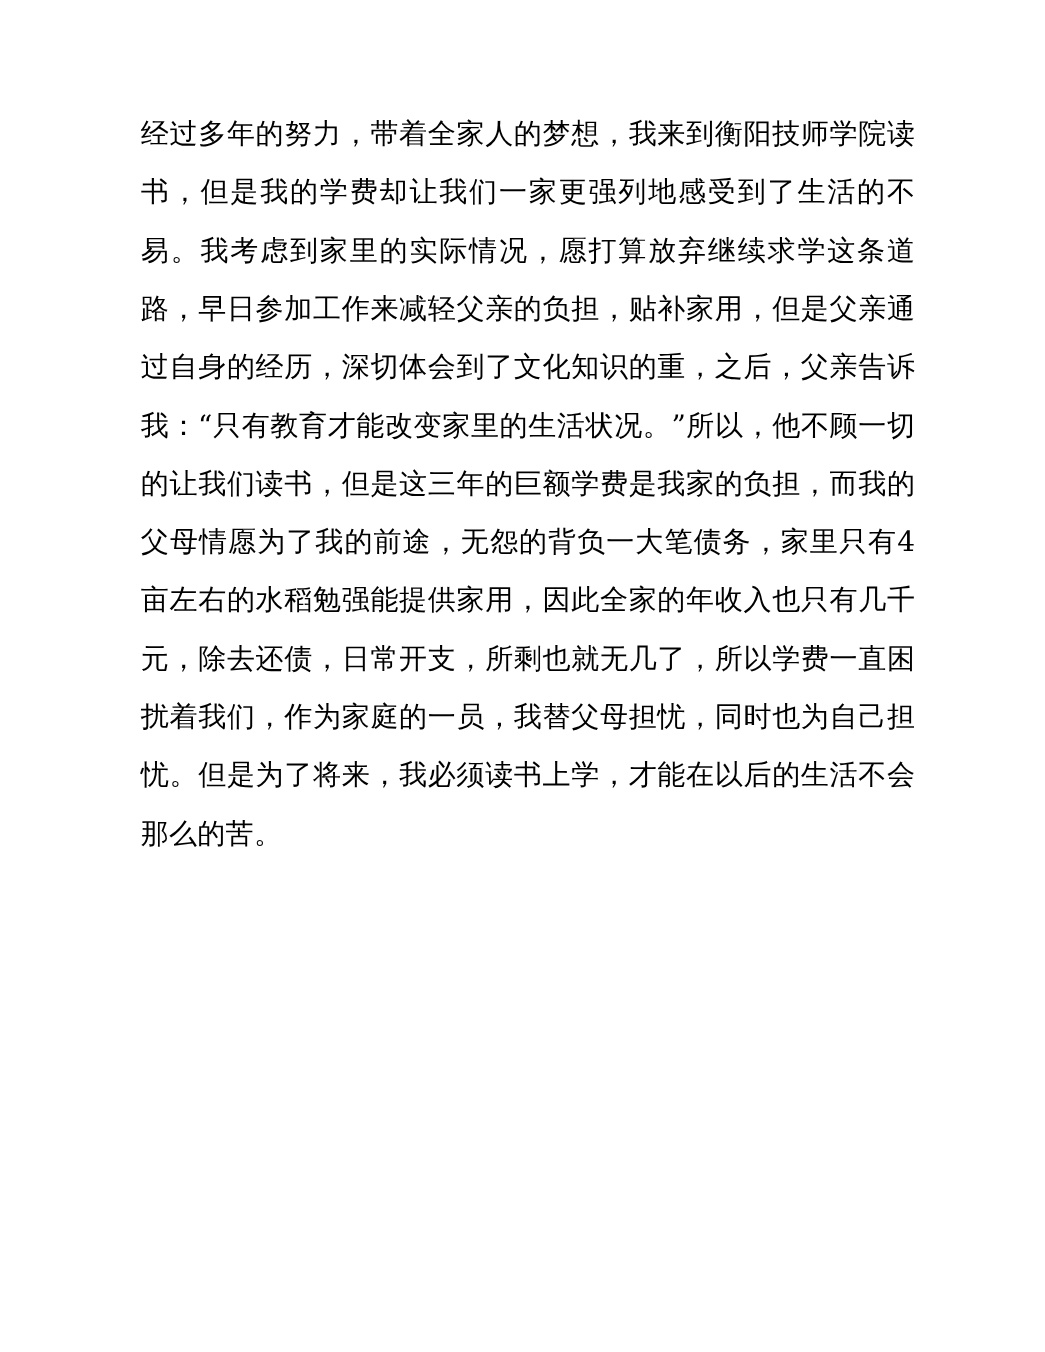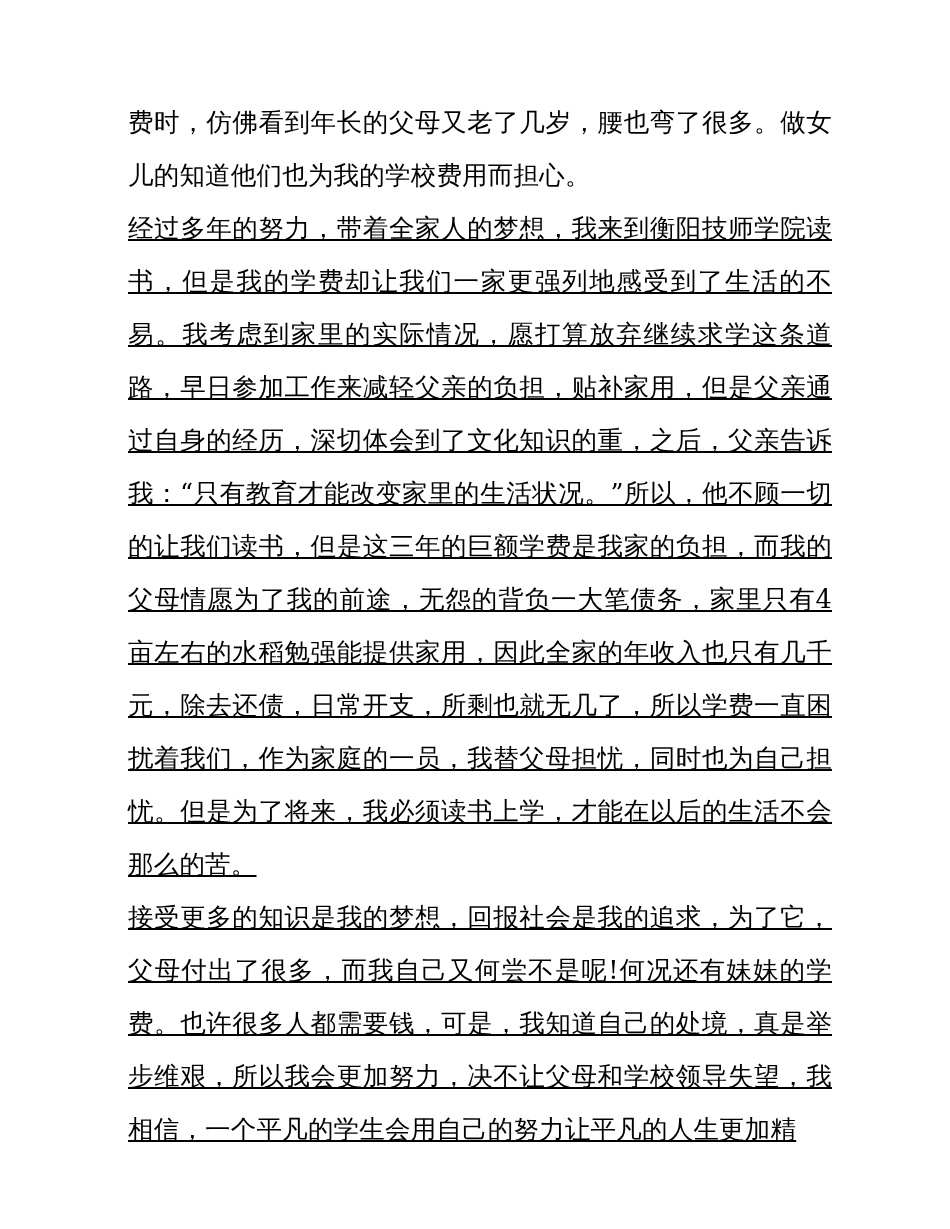--- a/index.html
+++ b/index.html
@@ -37,17 +37,15 @@
   .para + .para {
     margin-top: 0;
     text-decoration: underline;
   }
 </style>
 </head>
 <body>
 
 <div class="page">
   <div class="doc-body">
-    <p class="para">费时，仿佛看到年长的父母又老了几岁，腰也弯了很多。做女儿的知道他们也为我的学校费用而担心。</p>
     <p class="para">经过多年的努力，带着全家人的梦想，我来到衡阳技师学院读书，但是我的学费却让我们一家更强列地感受到了生活的不易。我考虑到家里的实际情况，愿打算放弃继续求学这条道路，早日参加工作来减轻父亲的负担，贴补家用，但是父亲通过自身的经历，深切体会到了文化知识的重，之后，父亲告诉我：“只有教育才能改变家里的生活状况。”所以，他不顾一切的让我们读书，但是这三年的巨额学费是我家的负担，而我的父母情愿为了我的前途，无怨的背负一大笔债务，家里只有4亩左右的水稻勉强能提供家用，因此全家的年收入也只有几千元，除去还债，日常开支，所剩也就无几了，所以学费一直困扰着我们，作为家庭的一员，我替父母担忧，同时也为自己担忧。但是为了将来，我必须读书上学，才能在以后的生活不会那么的苦。</p>
-    <p class="para">接受更多的知识是我的梦想，回报社会是我的追求，为了它，父母付出了很多，而我自己又何尝不是呢!何况还有妹妹的学费。也许很多人都需要钱，可是，我知道自己的处境，真是举步维艰，所以我会更加努力，决不让父母和学校领导失望，我相信，一个平凡的学生会用自己的努力让平凡的人生更加精</p>
   </div>
 </div>
 
 </body></html>

